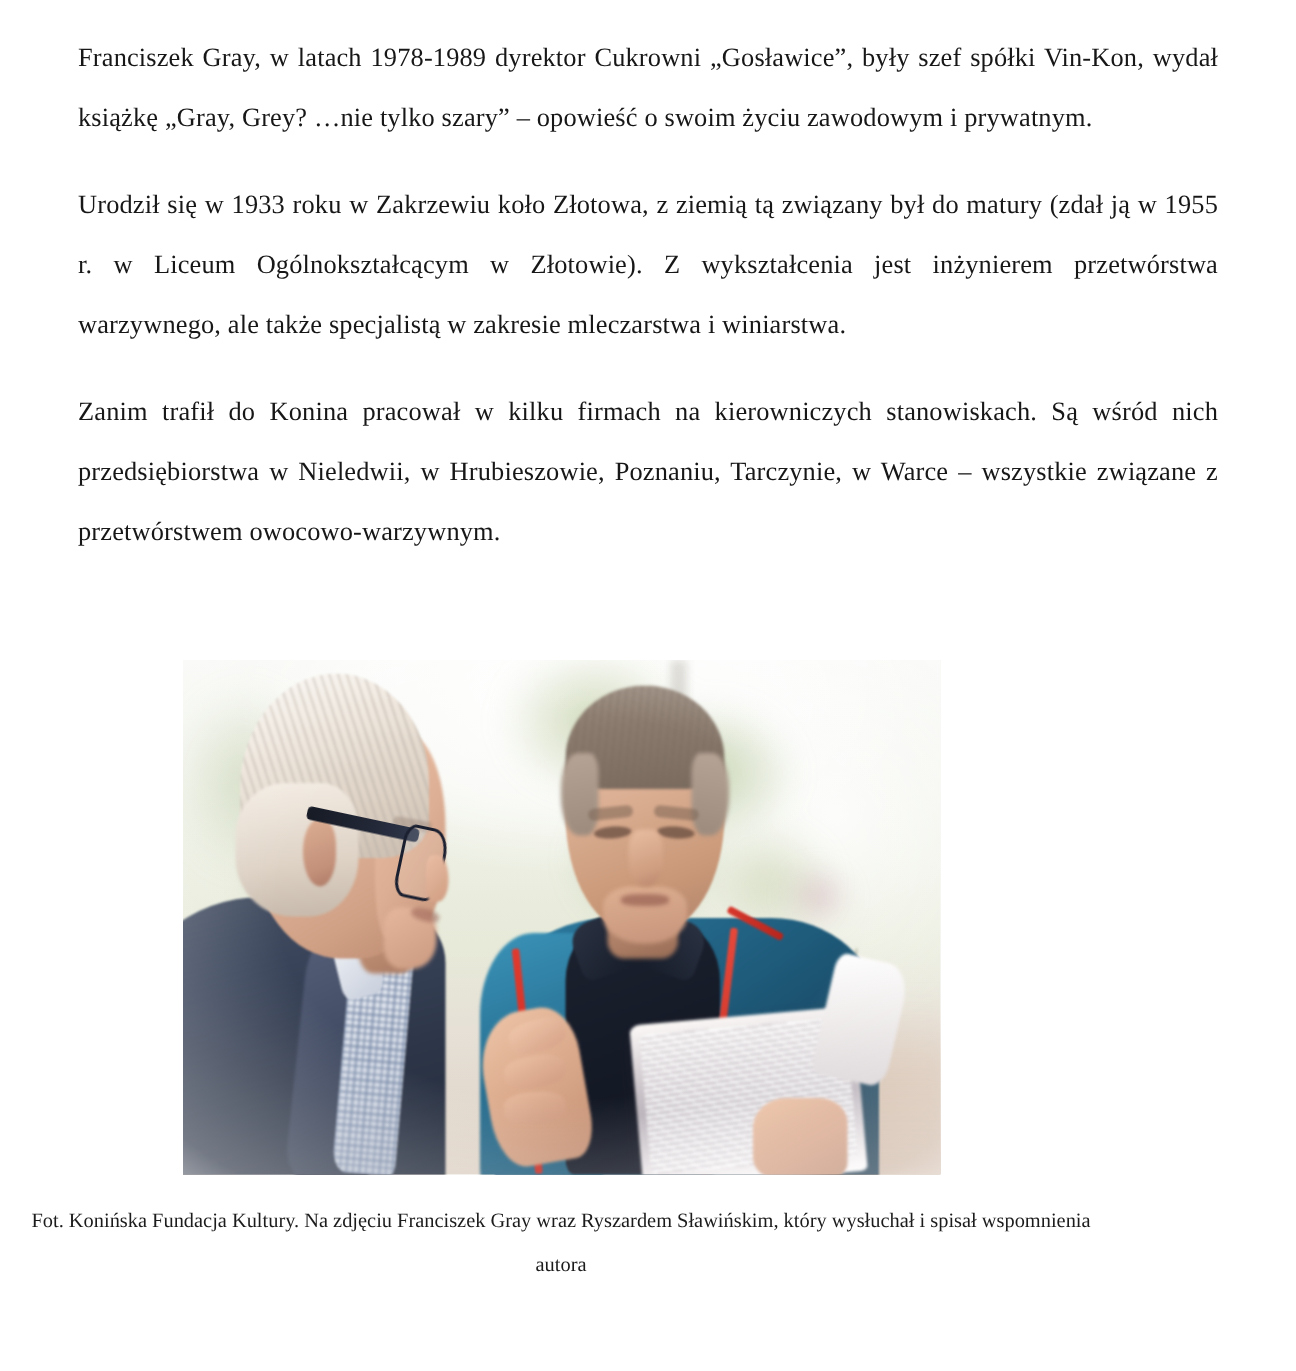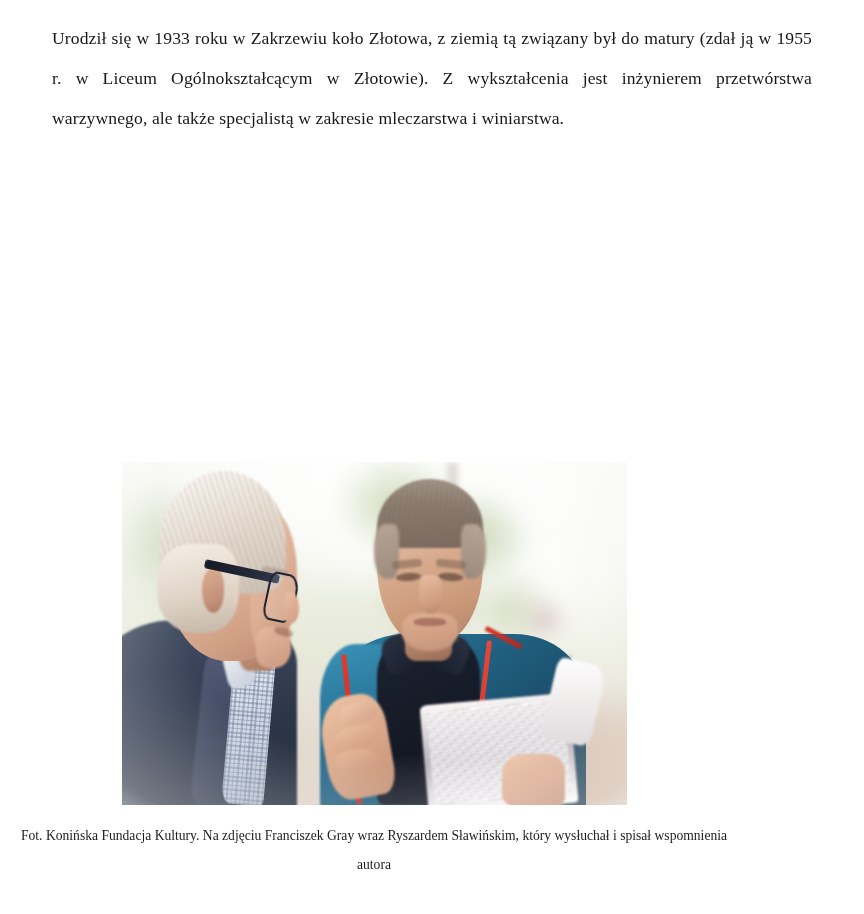--- a/index.html
+++ b/index.html
@@ -39,21 +39,21 @@
     color: #171717;
     letter-spacing: 0.1px;
     -webkit-font-smoothing: antialiased;
   }
   .para:last-child { margin-bottom: 0; }
 
   
   .figure {
     position: absolute;
     left: 0;
-    top: 462px;
+    top: 440px;
     width: 748px;
   }
 
   .photo-wrap {
     width: 505px;
     height: 343px;
     margin: 0 auto;
     position: relative;
     overflow: hidden;
     background: #f3f2ee;
@@ -632,21 +632,23 @@
     color: #1c1c1c;
     font-family: "Liberation Serif", "DejaVu Serif", serif;
   }
 </style>
 </head>
 <body>
 
 <div class="page">
 
   <div class="article">
+    <p class="para">Franciszek Gray, w latach 1978-1989 dyrektor Cukrowni „Gosławice”, były szef spółki Vin-Kon, wydał książkę „Gray, Grey? …nie tylko szary” – opowieść o swoim życiu zawodowym i prywatnym.</p>
     <p class="para">Urodził się w 1933 roku w Zakrzewiu koło  Złotowa, z ziemią tą związany był do matury (zdał ją w 1955 r. w Liceum Ogólnokształcącym w Złotowie). Z wykształcenia jest inżynierem przetwórstwa warzywnego, ale także specjalistą w zakresie mleczarstwa i winiarstwa.</p>
+    <p class="para">Zanim trafił do Konina pracował w kilku firmach na kierowniczych stanowiskach. Są wśród nich przedsiębiorstwa w Nieledwii, w Hrubieszowie, Poznaniu, Tarczynie, w Warce – wszystkie związane z przetwórstwem owocowo-warzywnym.</p>
   </div>
 
   <figure class="figure" style="margin:0;">
 
     <div class="photo-wrap" aria-label="Franciszek Gray wraz Ryszardem Sławińskim">
 
       <div class="bg-sky"></div>
       <div class="bg-foliage-left"></div>
       <div class="bg-foliage"></div>
       <div class="bg-post"></div>

